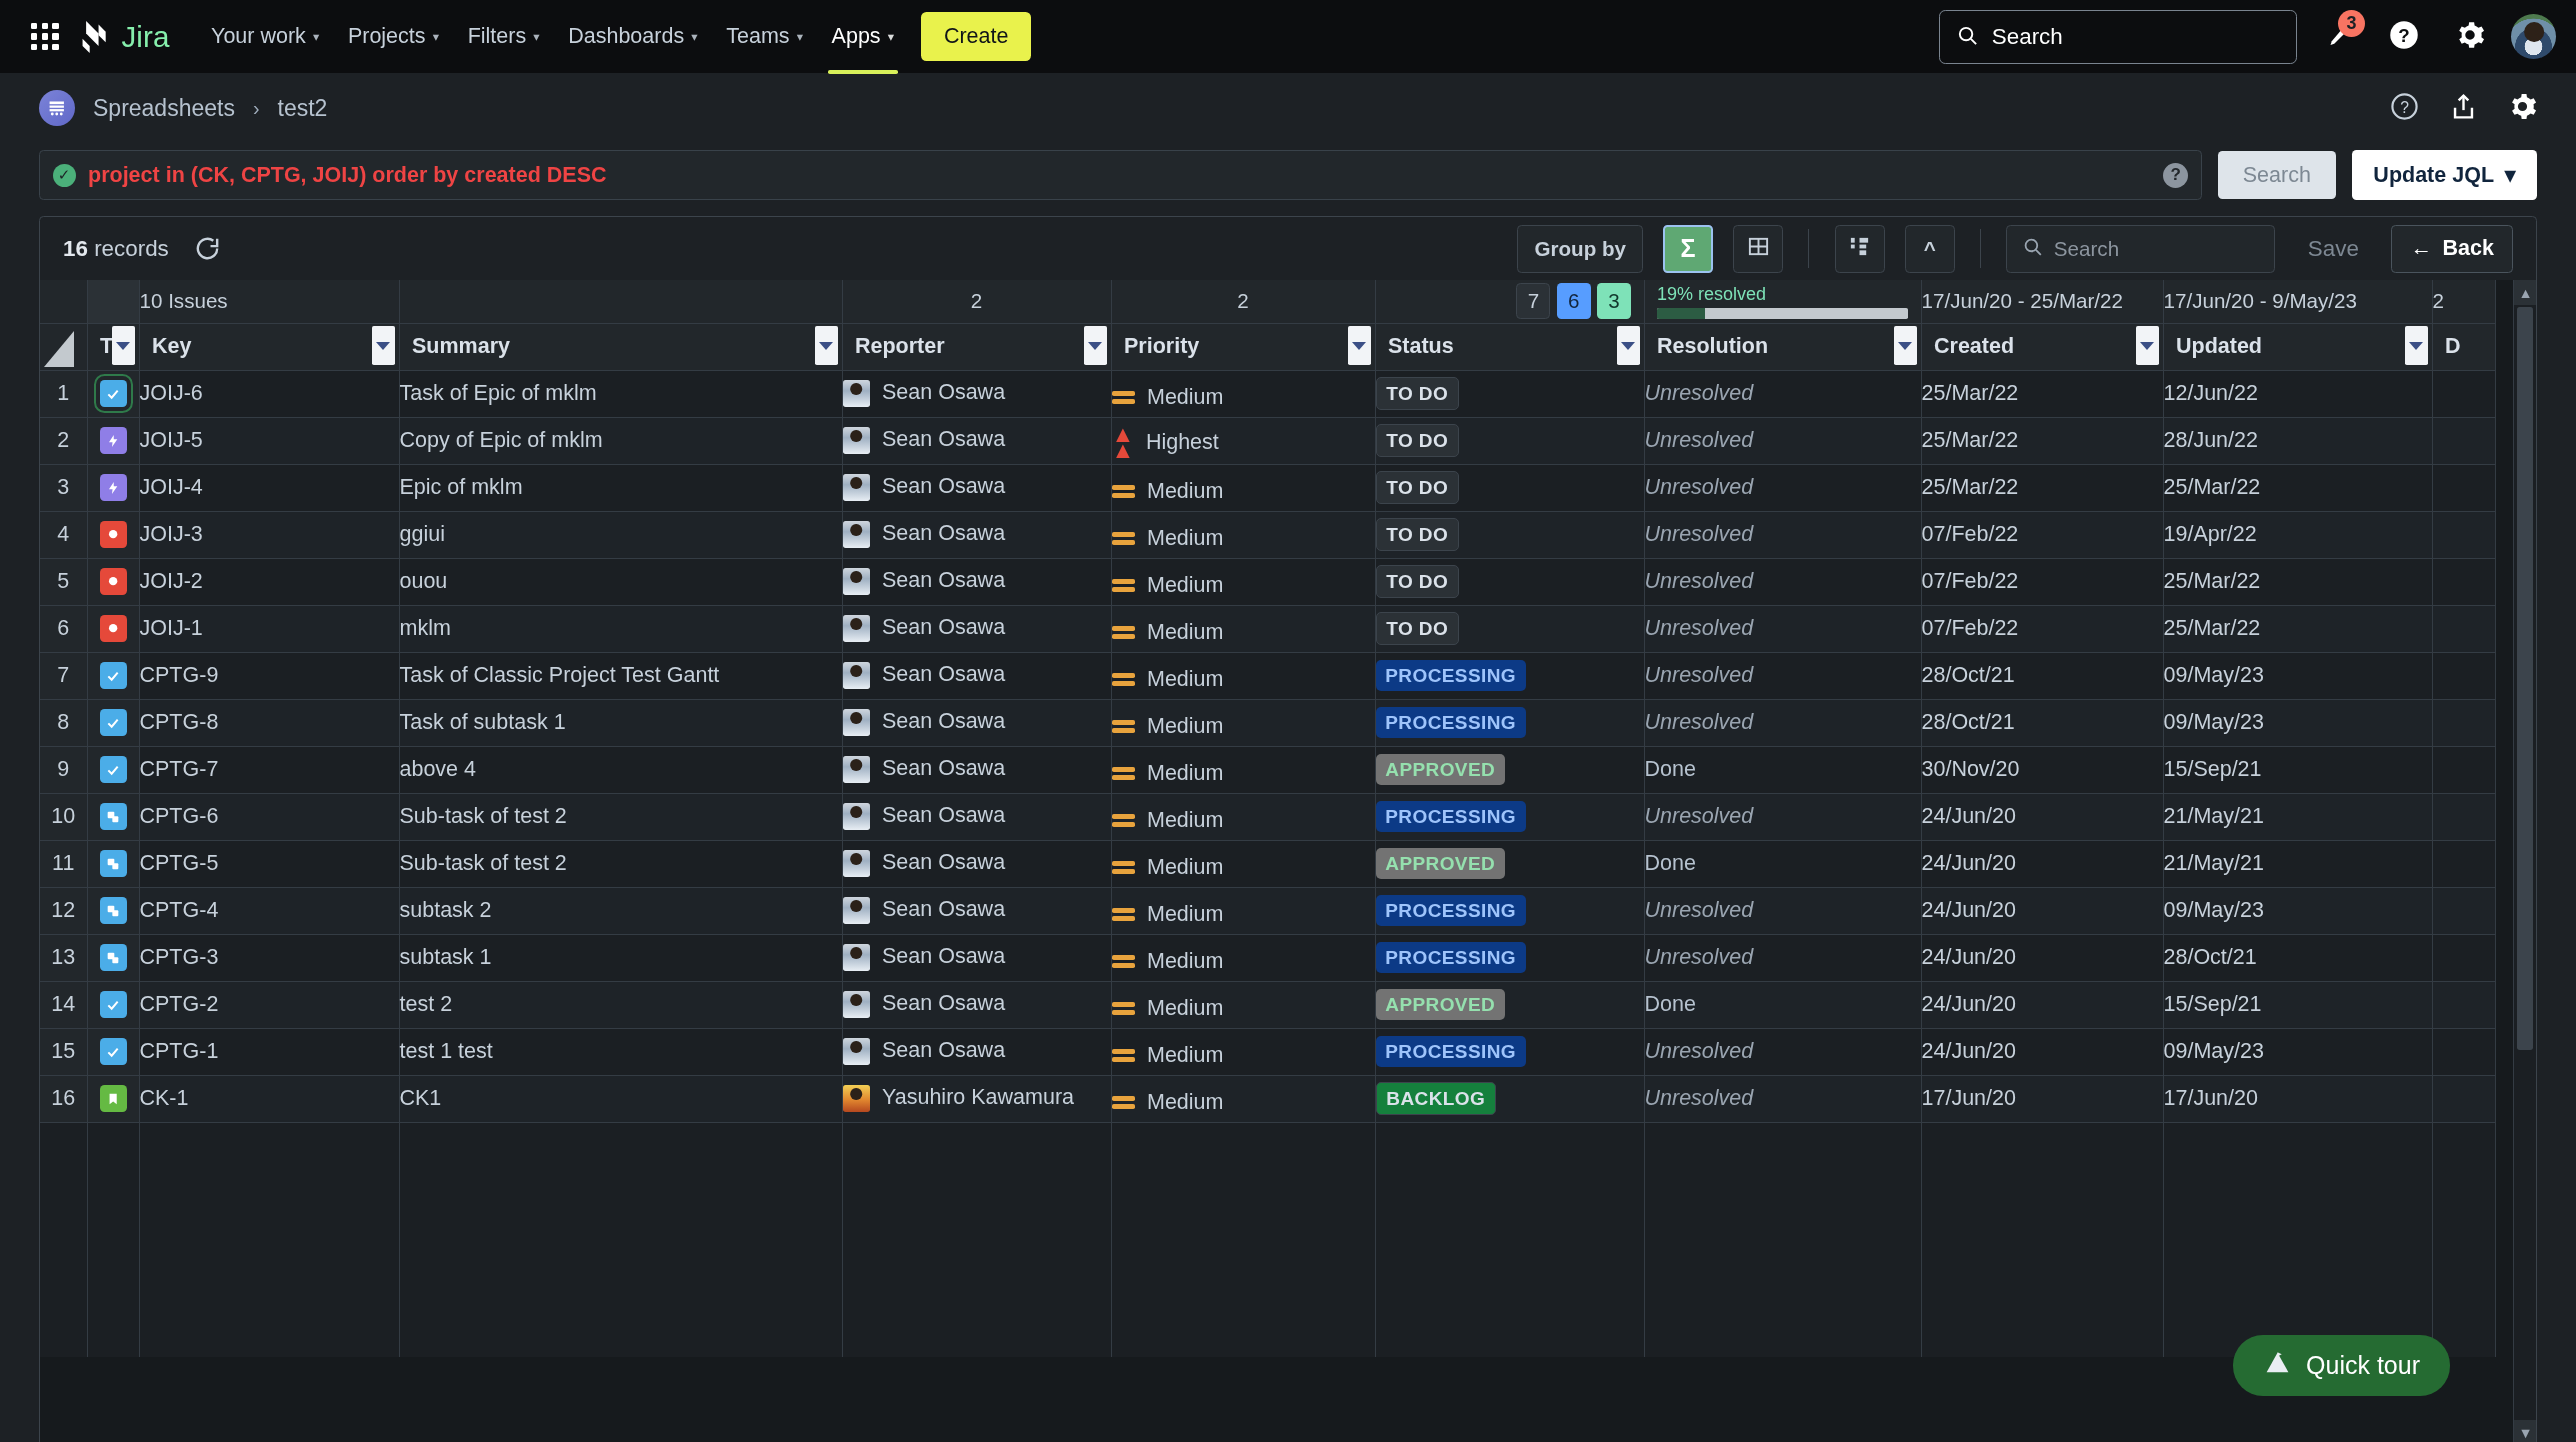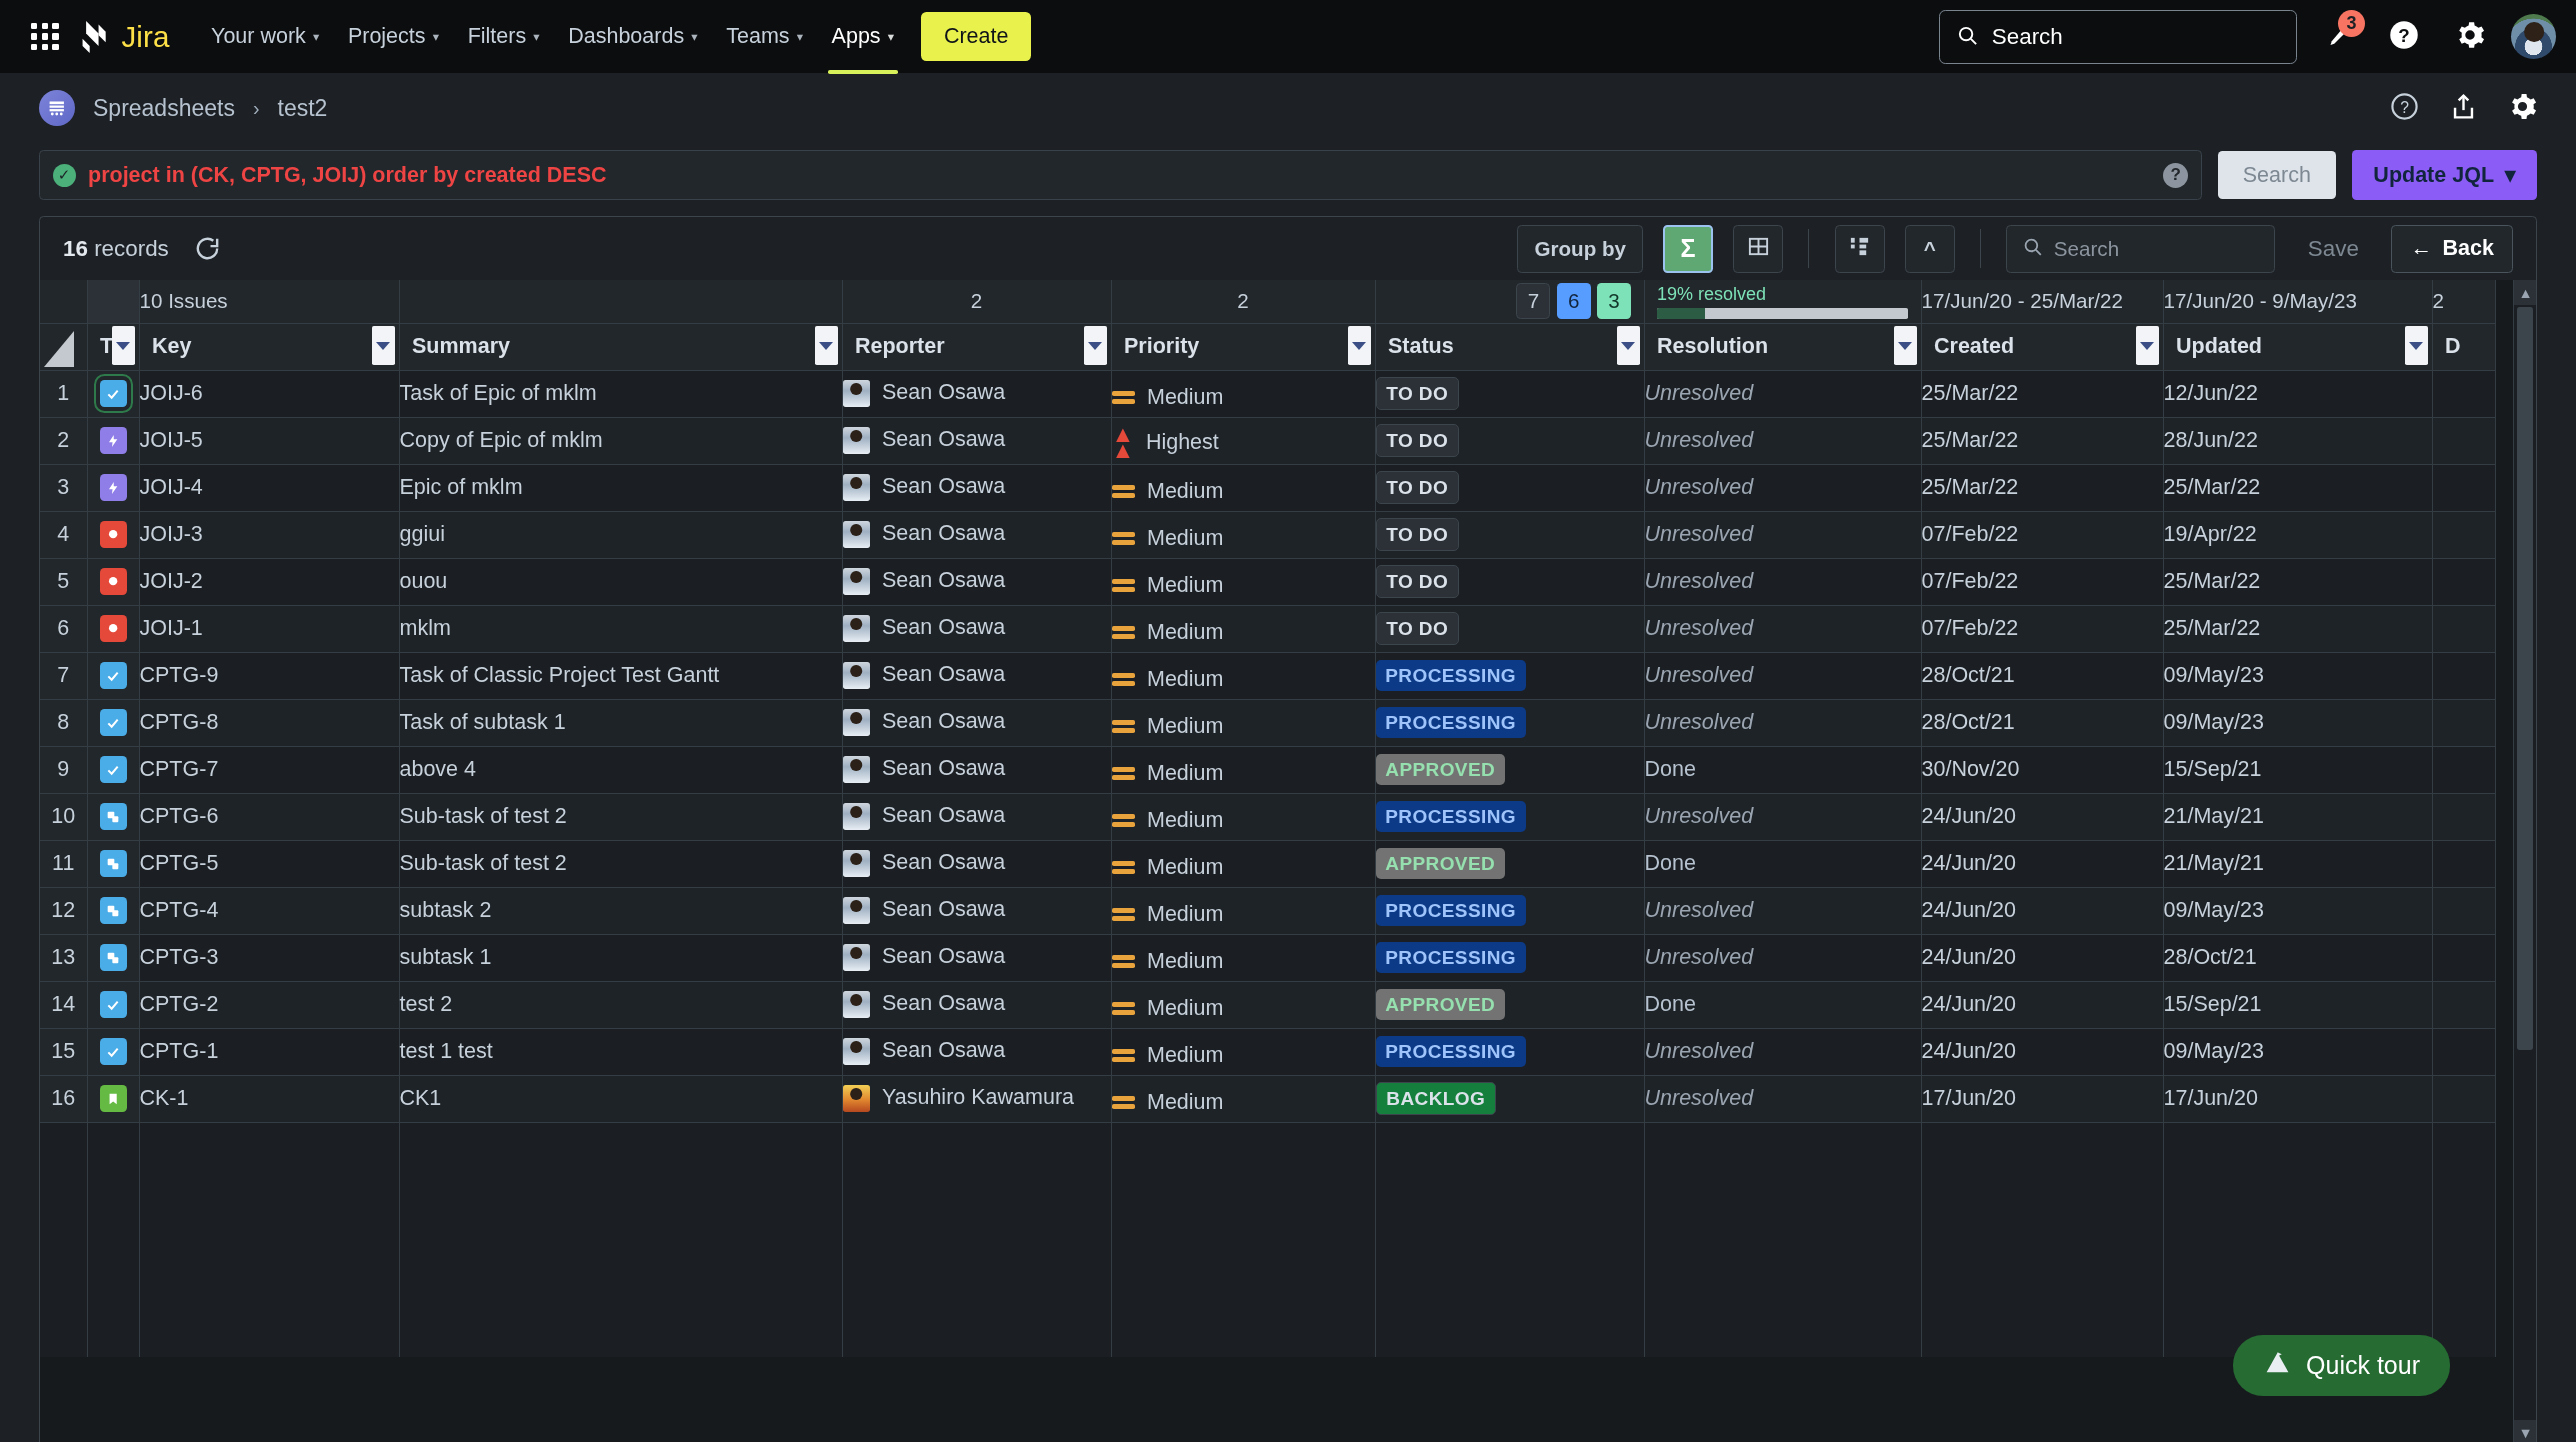--- a/index.html
+++ b/index.html
@@ -14,21 +14,21 @@
   .topnav {
     height: 73px; background: #0c0d0f;
     display: flex; align-items: center; gap: 0;
     padding: 0 19.7px; position: relative;
   }
   .appswitch { width: 50px; height: 50px; display:flex; align-items:center; justify-content:center; border-radius:5.4px; cursor:pointer; }
   .appswitch .grid { display:grid; grid-template-columns: repeat(3, 6.3px); grid-template-rows: repeat(3, 6.3px); gap: 4.5px; }
   .appswitch .grid i { background:#ffffff; border-radius:1.3px; display:block; width:6.3px; height:6.3px; }
   .jiralogo { display:flex; align-items:center; gap:10.7px; margin-left:9px; margin-right:27px; cursor:pointer; }
   .jiralogo svg { display:block; }
-  .jiralogo .word { color:#fde047; font-size:29.5px; letter-spacing:0.2px; }
+  .jiralogo .word { color:#86efac; font-size:29.5px; letter-spacing:0.2px; }
   .navitem {
     color:#c7d1db; font-size:21.5px; padding:10.7px 14.3px; border-radius:4.5px;
     display:flex; align-items:center; gap:7.2px; cursor:pointer; white-space:nowrap;
     position:relative;
   }
   .navitem.active { color:#ffffff; }
   .navitem.active::after {
     content:""; position:absolute; left:10.7px; right:10.7px; bottom:-14.3px; height:3.6px;
     background:#d8f05a; border-radius:1.8px;
   }
@@ -80,21 +80,21 @@
     display:flex; align-items:center; padding:0 12.5px; gap:12.5px; cursor:text;
   }
   .jql-ok { width:23px; height:23px; border-radius:50%; background:#4bb07a; display:flex; align-items:center; justify-content:center; color:#1d2125; font-size:15px; }
   .jql-text { color:#ef4444; font-size:21.5px; white-space:nowrap;font-weight:bold; }
   .jql-help { margin-left:auto; width:25px; height:25px; border-radius:50%; background:#8c959f; color:#22272b; font-size:17px; font-weight:bold; display:flex; align-items:center; justify-content:center; cursor:pointer; }
   .btn-search-jql {
     background:#dee4ea; color:#7d8893; font-size:21.5px; border:none; border-radius:4.5px;
     padding:11.6px 25px; cursor:pointer; font-family:"Liberation Sans", sans-serif;
   }
   .btn-update-jql {
-    background:#8b5cf6; color:#11253d; font-size:21.5px; border:none; border-radius:4.5px;
+    background:#ffffff; color:#11253d; font-size:21.5px; border:none; border-radius:4.5px;
     padding:11.6px 21.5px; cursor:pointer; display:flex; align-items:center; gap:10.7px;
     font-family:"Liberation Sans", sans-serif; font-weight:bold;
   }
 
   
   .panel {
     margin: 9px 39px 0 39px; background:#1d2125; border:0.9px solid #3c444c;
     border-radius:4.5px; height:1253px; position:relative; overflow:hidden;
   }
   .toolbar { height:63px; display:flex; align-items:center; padding:0 23px; gap:19.7px; }

